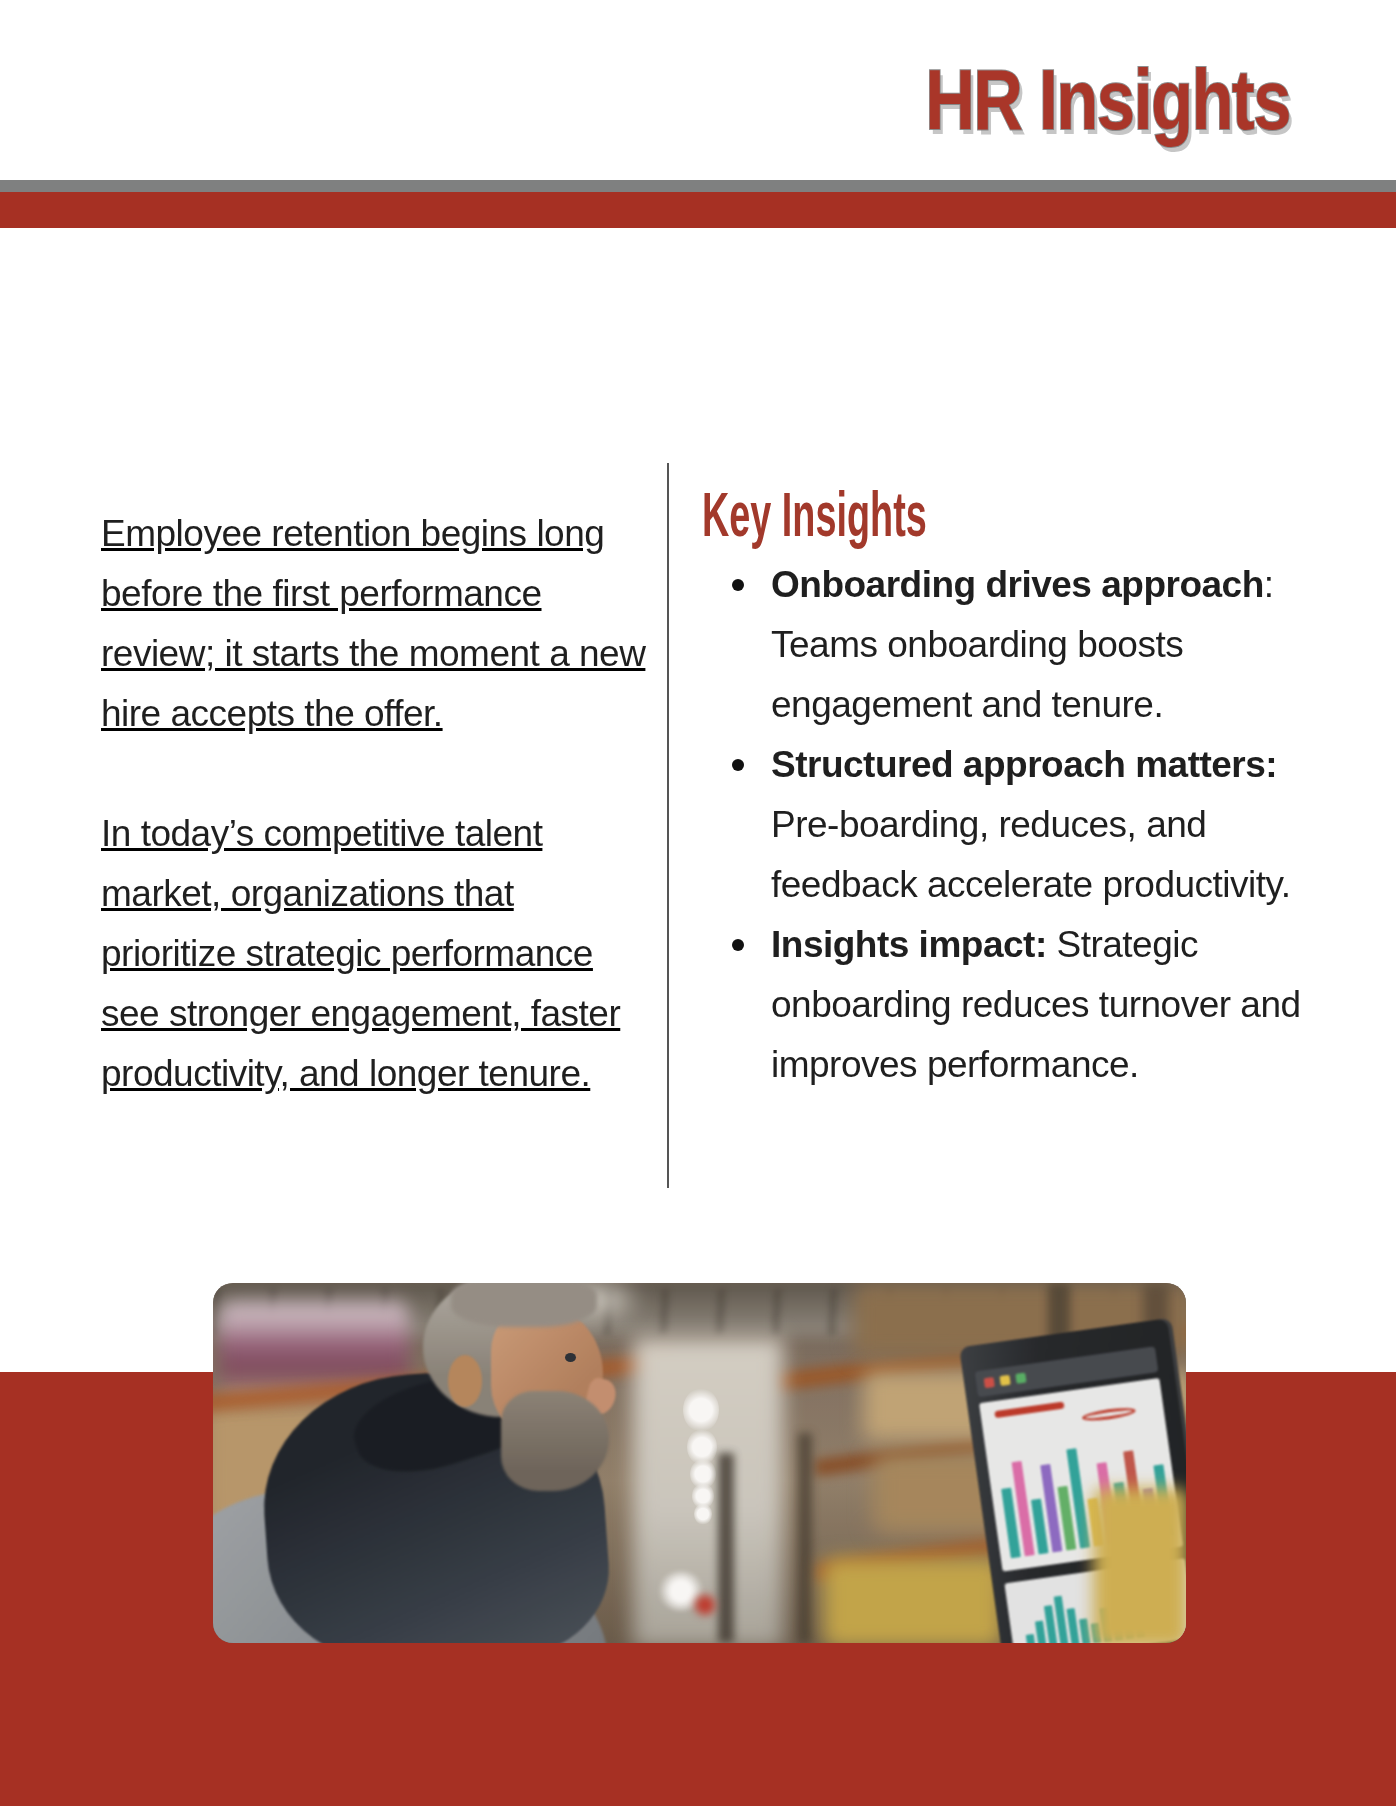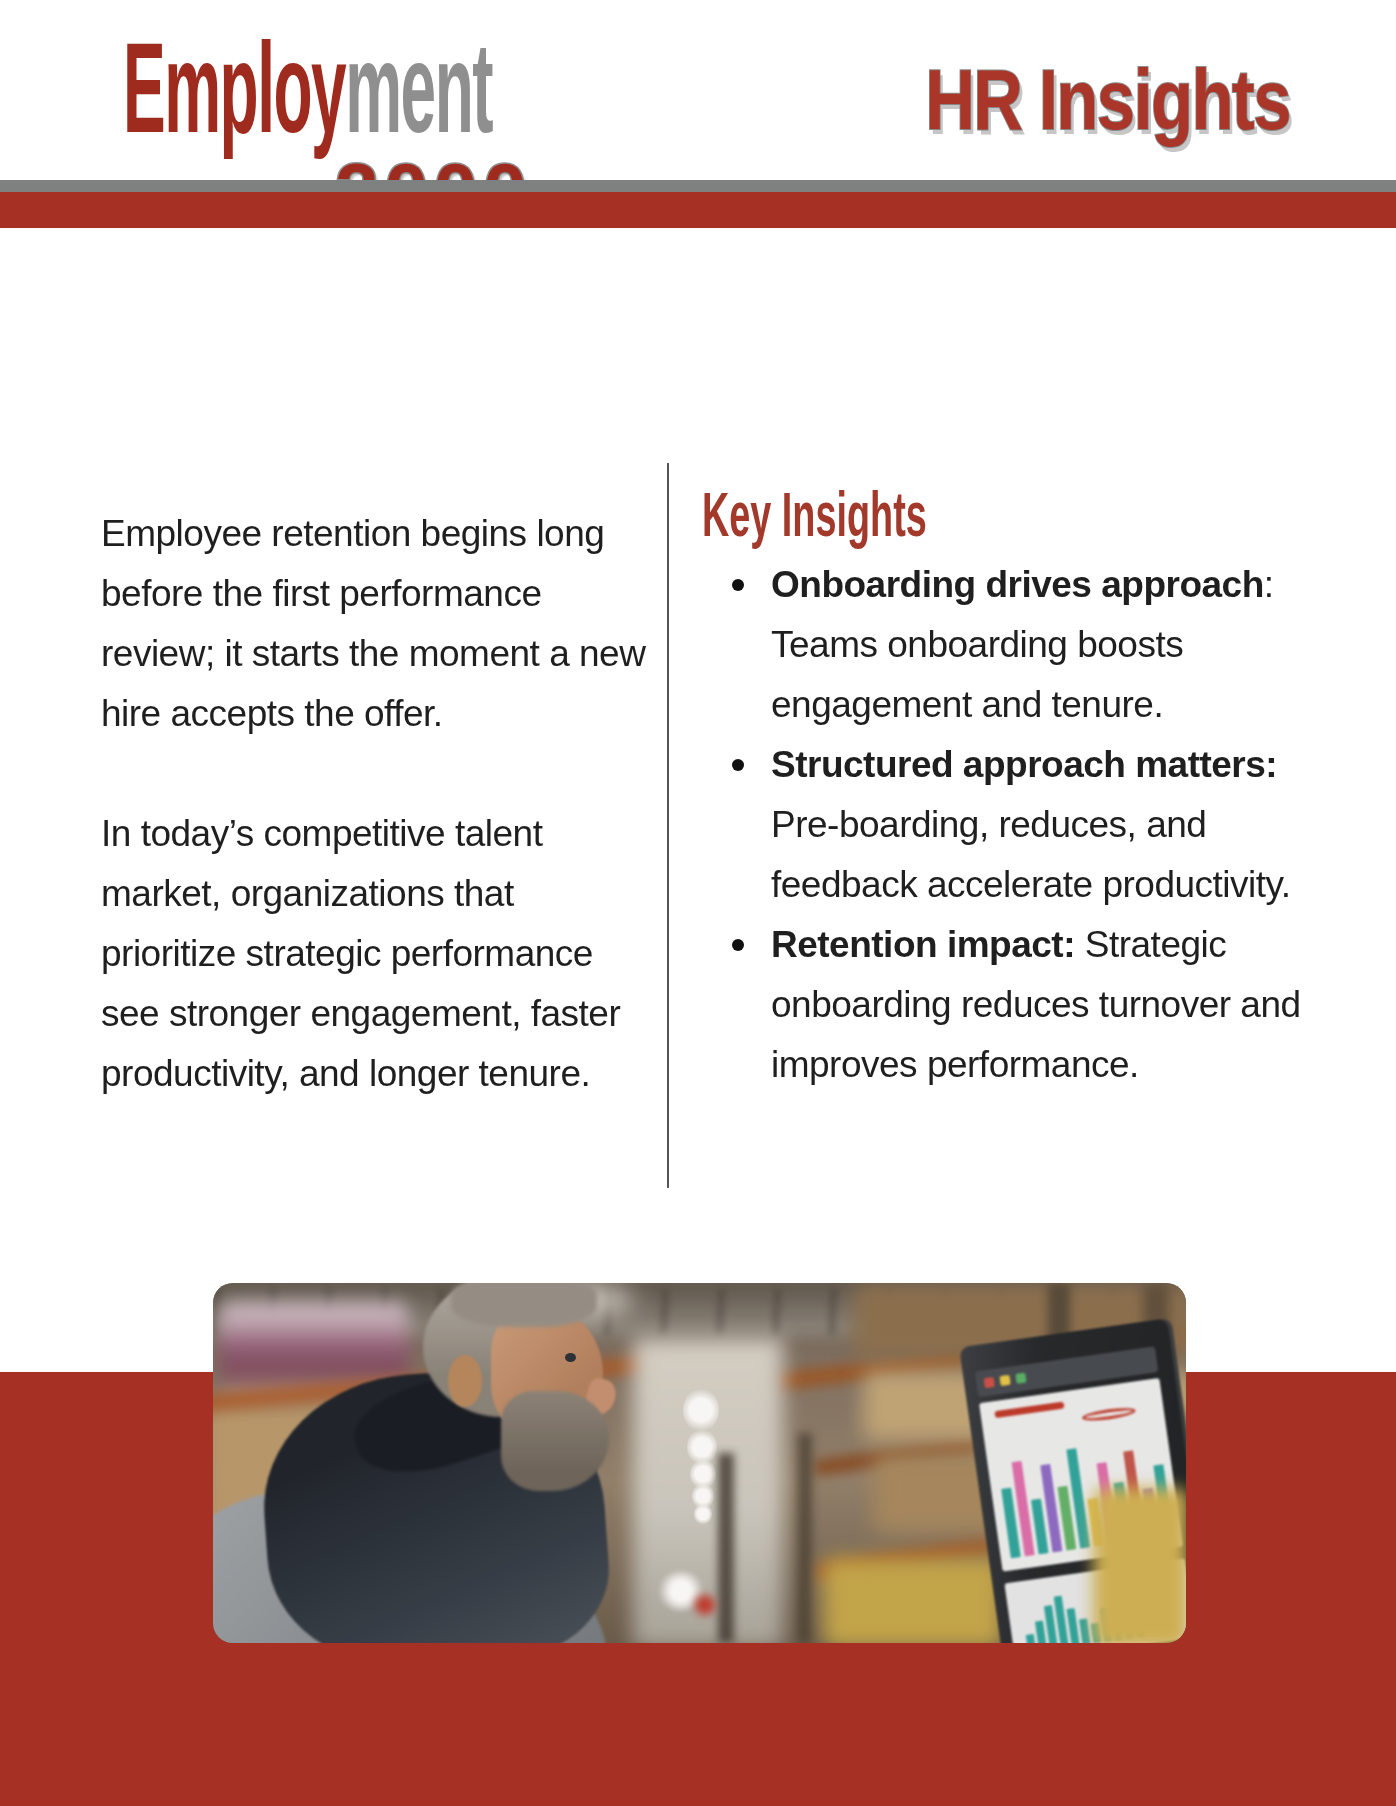--- a/index.html
+++ b/index.html
@@ -28,21 +28,21 @@
 
   .rule-gray{position:absolute;left:0;top:180px;width:100%;height:12px;background:var(--bar-gray);}
   .rule-red{position:absolute;left:0;top:192px;width:100%;height:36px;background:var(--brand-red);}
 
   
   .title{position:absolute;left:0;top:247px;width:100%;text-align:center;
          font:600 60px/79px "Liberation Serif",serif;color:var(--title-red);letter-spacing:-1px;}
 
   
   .columns{position:absolute;left:101px;top:463px;width:1262px;height:725px;display:flex;}
-  .col-left{width:566px;padding:41px 12px 0 0;}
+  .col-left{width:566px;padding:41px 12px 0 0;text-decoration:underline;}
   .col-left p{margin:0 0 60px;font-size:37px;line-height:60px;letter-spacing:-.5px;color:var(--text);}
   .col-right{border-left:2px solid #555;padding:18px 0 0 33px;width:660px;}
   .ki-heading{font:700 63px/66px "Liberation Sans",sans-serif;color:var(--title-red);
               transform:scaleX(.6);transform-origin:0 0;white-space:nowrap;}
   .ki-list{list-style:none;margin:8px 0 0;padding:0;}
   .ki-list li{position:relative;padding-left:69px;font-size:37px;line-height:60px;
               letter-spacing:-.5px;color:var(--text);max-width:640px;}
   .ki-list .dot{position:absolute;left:30px;top:24px;width:12px;height:12px;border-radius:50%;background:#111;}
   .ki-list b{font-weight:700;}
 
@@ -124,24 +124,20 @@
   .ph-eye{left:352px;top:70px;width:11px;height:9px;border-radius:50%;background:#2a3038;}
   .ph-collar{left:140px;top:96px;width:180px;height:86px;border-radius:40% 60% 30% 50%;
       background:#161b23;transform:rotate(-18deg);filter:blur(1.5px);}
   .ph-tone{left:0;top:0;width:100%;height:100%;background:rgba(122,82,40,.05);}
 </style>
 </head>
 <body>
 
 <div class="page">
 
-  <div class="logo">
-    <div class="logo-word"><span class="w1">Employ</span><span class="w2">ment</span></div>
-    <div class="logo-year">2000</div>
-  </div>
   <div class="masthead">HR Insights</div>
 
   <div class="rule-gray"></div>
   <div class="rule-red"></div>
 
 
   <div class="columns">
     <div class="col-left">
       <p>Employee retention begins long before the first performance review; it starts the moment a new hire accepts the offer.</p>
       <p>In today’s competitive talent market, organizations that prioritize strategic performance see stronger engagement, faster productivity, and longer tenure.</p>
@@ -149,21 +145,21 @@
     <div class="col-right">
       <div class="ki-heading">Key Insights</div>
       <ul class="ki-list">
         <li>
           <span class="dot"></span><b>Onboarding drives approach</b><span>:</span> <span>Teams onboarding boosts engagement and tenure.</span>
         </li>
         <li>
           <span class="dot"></span><b>Structured approach matters:</b><span></span> <span>Pre-boarding, reduces, and feedback accelerate productivity.</span>
         </li>
         <li>
-          <span class="dot"></span><b>Retention impact:</b><span></span> <span>Strategic onboarding reduces turnover and improves performance.</span>
+          <span class="dot"></span><b>Insights impact:</b><span></span> <span>Strategic onboarding reduces turnover and improves performance.</span>
         </li>
       </ul>
     </div>
   </div>
 
   <div class="band"></div>
 
   <div class="photo">
     <div class="ph-ceiling"></div>
     <div class="ph-truss"></div>

